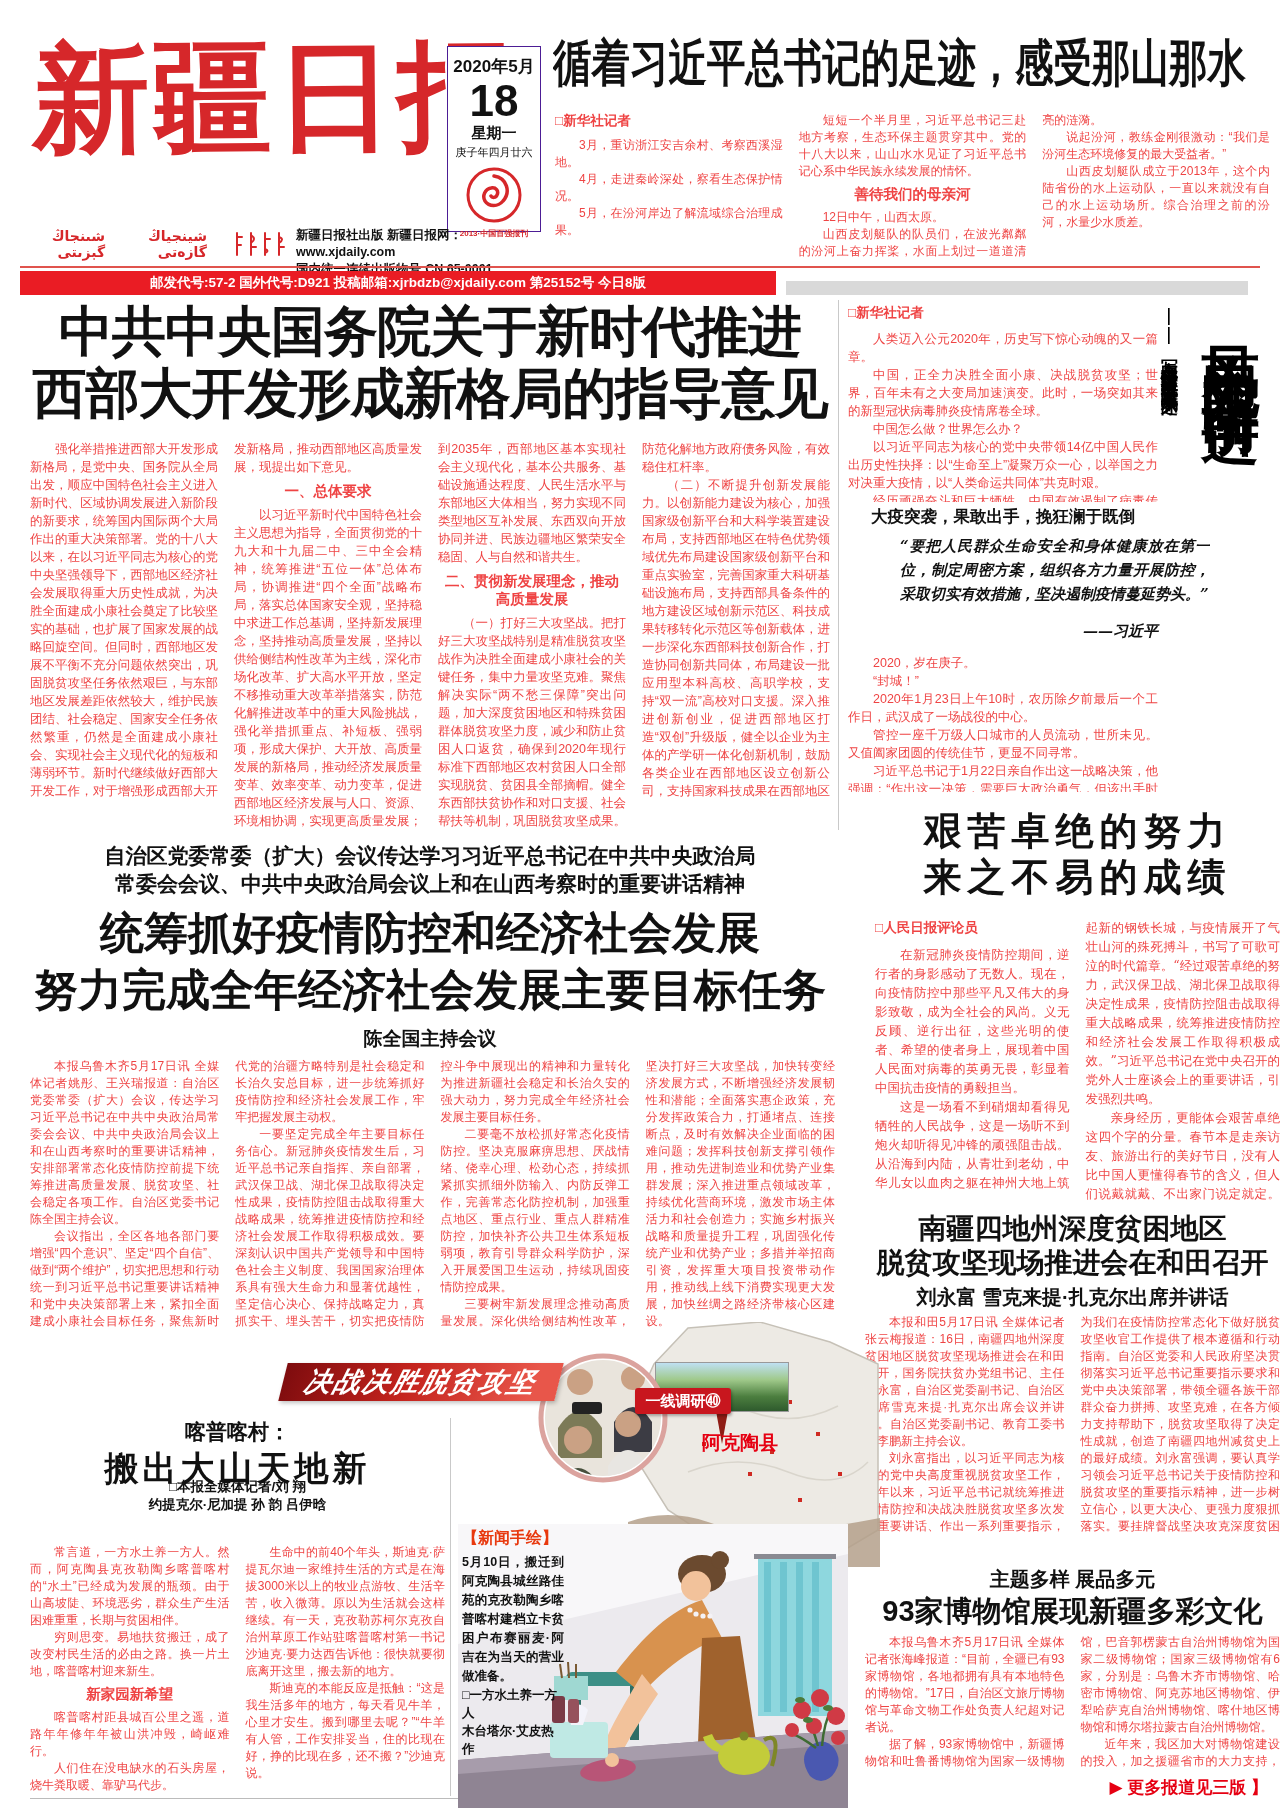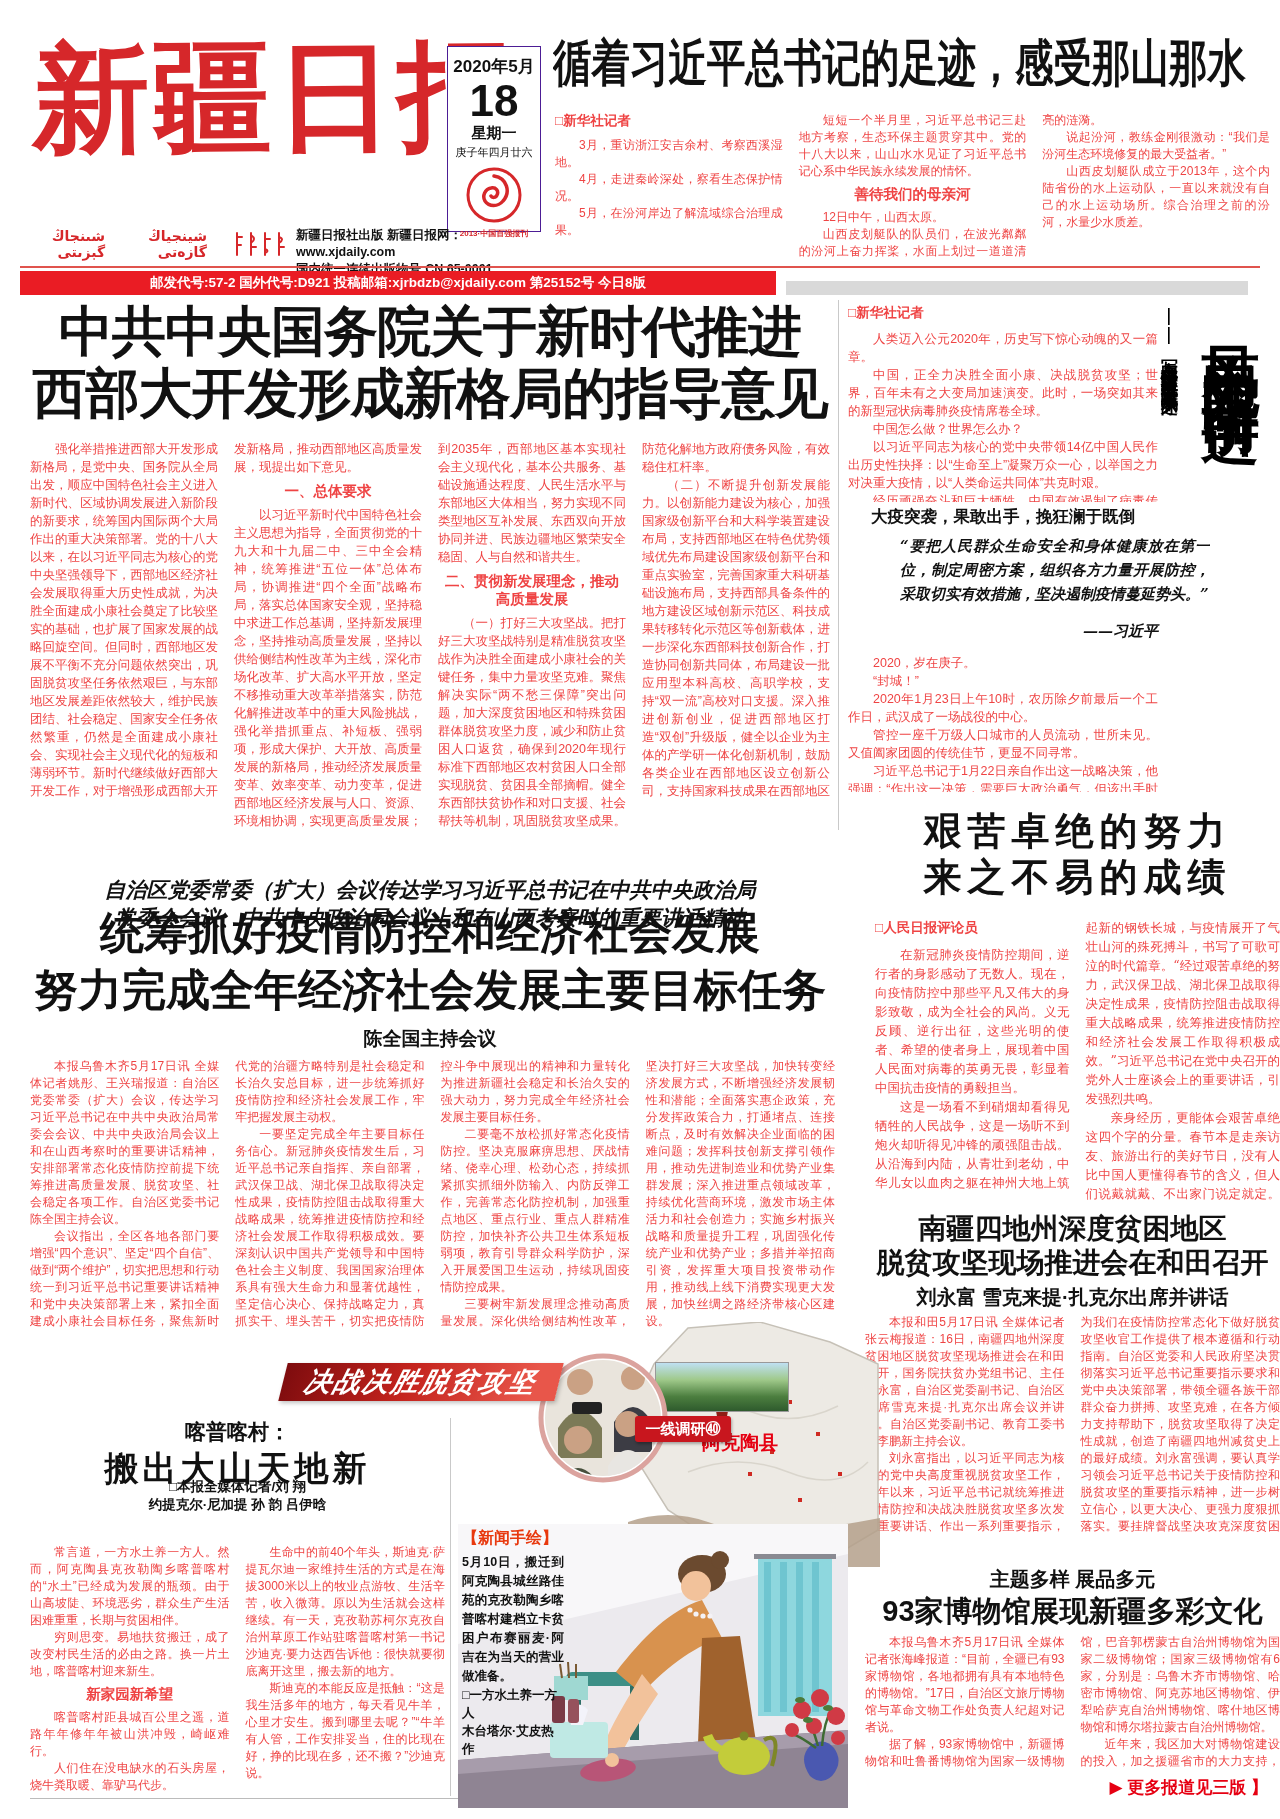--- a/index.html
+++ b/index.html
@@ -184,21 +184,21 @@
   </div>
   <div class="abs cols cols-2 f125 kai" style="left:875px;top:918px;width:405px;height:288px;line-height:19px;">
     <p class="byline" style="font-family:'Liberation Sans','DejaVu Sans',sans-serif;">□人民日报评论员</p>
     <div>
         <p class="para">在新冠肺炎疫情防控期间，逆行者的身影感动了无数人。现在，向疫情防控中那些平凡又伟大的身影致敬，成为全社会的风尚。义无反顾、逆行出征，这些光明的使者、希望的使者身上，展现着中国人民面对病毒的英勇无畏，彰显着中国抗击疫情的勇毅担当。</p>
         <p class="para">这是一场看不到硝烟却看得见牺牲的人民战争，这是一场听不到炮火却听得见冲锋的顽强阻击战。从沿海到内陆，从青壮到老幼，中华儿女以血肉之躯在神州大地上筑起新的钢铁长城，与疫情展开了气壮山河的殊死搏斗，书写了可歌可泣的时代篇章。“经过艰苦卓绝的努力，武汉保卫战、湖北保卫战取得决定性成果，疫情防控阻击战取得重大战略成果，统筹推进疫情防控和经济社会发展工作取得积极成效。”习近平总书记在党中央召开的党外人士座谈会上的重要讲话，引发强烈共鸣。</p>
         <p class="para">亲身经历，更能体会艰苦卓绝这四个字的分量。春节本是走亲访友、旅游出行的美好节日，没有人比中国人更懂得春节的含义，但人们说戴就戴、不出家门说定就定。从1月23日到4月8日的76个日日夜夜，武汉人民克服各种难以想象的困难，勇毅投身疫情防控斗争。身患渐冻症的武汉市金银潭医院院长张定宇说：“我必须跑得更快，才能从病毒手里抢回更多的病人”。“95后”护士李慧奋不顾身：“如有不幸，捐献我的遗体研究攻克病毒”。（下转第六版）</p>
       </div>
   </div>
 
-  <div class="abs" style="left:30px;top:876px;width:800px;font-style:italic;">
+  <div class="abs" style="left:30px;top:842px;width:800px;">
     <div class="meet-kicker">自治区党委常委（扩大）会议传达学习习近平总书记在中共中央政治局</div>
     <div class="meet-kicker">常委会会议、中共中央政治局会议上和在山西考察时的重要讲话精神</div>
   </div>
   <div class="abs" style="left:30px;top:905px;width:800px;">
     <div class="meet-h ls">统筹抓好疫情防控和经济社会发展</div>
     <div class="meet-h">努力完成全年经济社会发展主要目标任务</div>
   </div>
   <div class="abs presider" style="left:30px;top:1026px;width:800px;">陈全国主持会议</div>
   <div class="abs cols cols-4 f12" style="left:30px;top:1058px;width:805px;height:274px;">
     <div>
@@ -297,21 +297,21 @@
         <circle cx="90" cy="84" r="13" fill="#caa184"></circle>
           <path d="M70,126 q20,-32 40,0 v26 h-40 z" fill="#e8e6e2"></path>
         <circle cx="40" cy="100" r="14" fill="#caa184"></circle>
           <path d="M18,146 q22,-36 44,0 v6 h-44 z" fill="#474f3c"></path>
       </g>
     </svg>
   </div>
 
   <div class="abs banner" style="left:283px;top:1363px;width:276px;height:38px;">决战决胜脱贫攻坚</div>
 
-  <div class="abs tag-red" style="left:635px;top:1388px;width:96px;height:26px;margin-top:28px;">一线调研㊵</div>
+  <div class="abs tag-red" style="left:635px;top:1388px;width:96px;height:26px;">一线调研㊵</div>
 
   <div class="abs" style="left:458px;top:1524px;width:390px;height:284px;overflow:hidden;">
     <svg width="390" height="284" viewBox="0 0 390 284">
       <rect width="390" height="284" fill="#eceaee"></rect>
       <polygon points="0,0 390,0 390,30 0,120" fill="#f8f7f9"></polygon>
 
       <rect x="300" y="34" width="74" height="158" fill="#8ed7de"></rect>
       <g fill="#5fbcc9" opacity="0.65">
         <rect x="306" y="38" width="7" height="150"></rect>
           <rect x="322" y="38" width="7" height="150"></rect>

